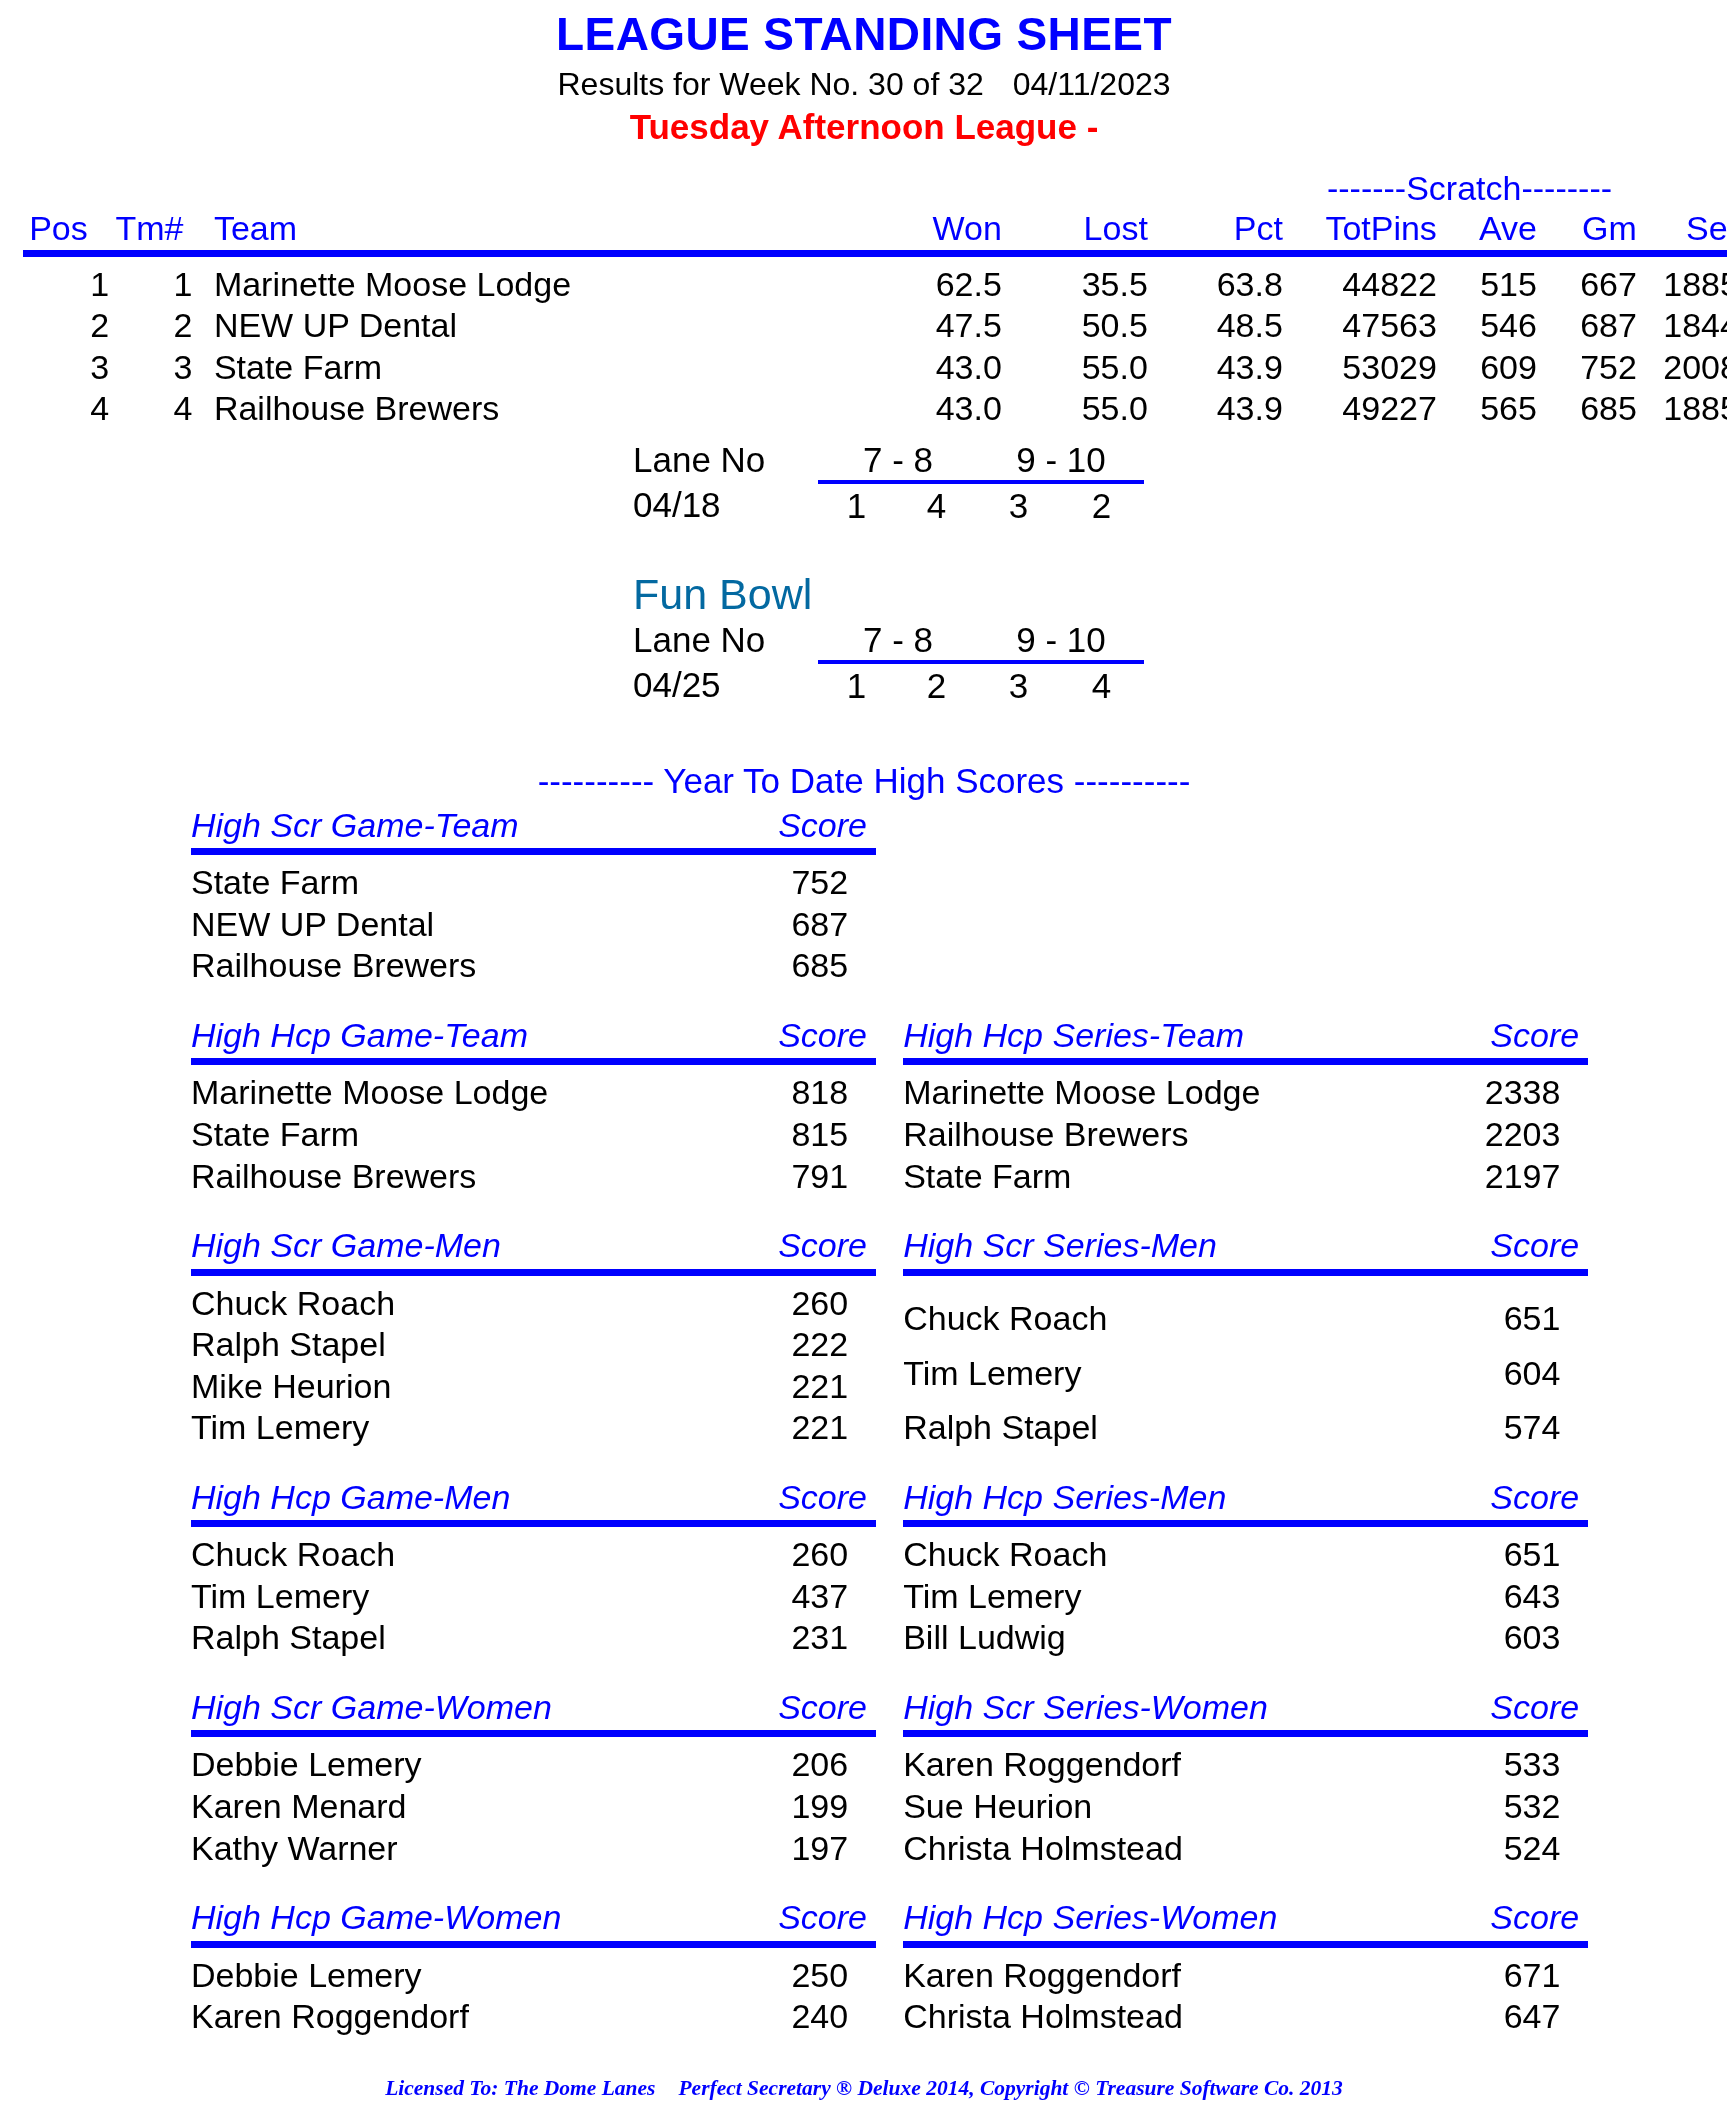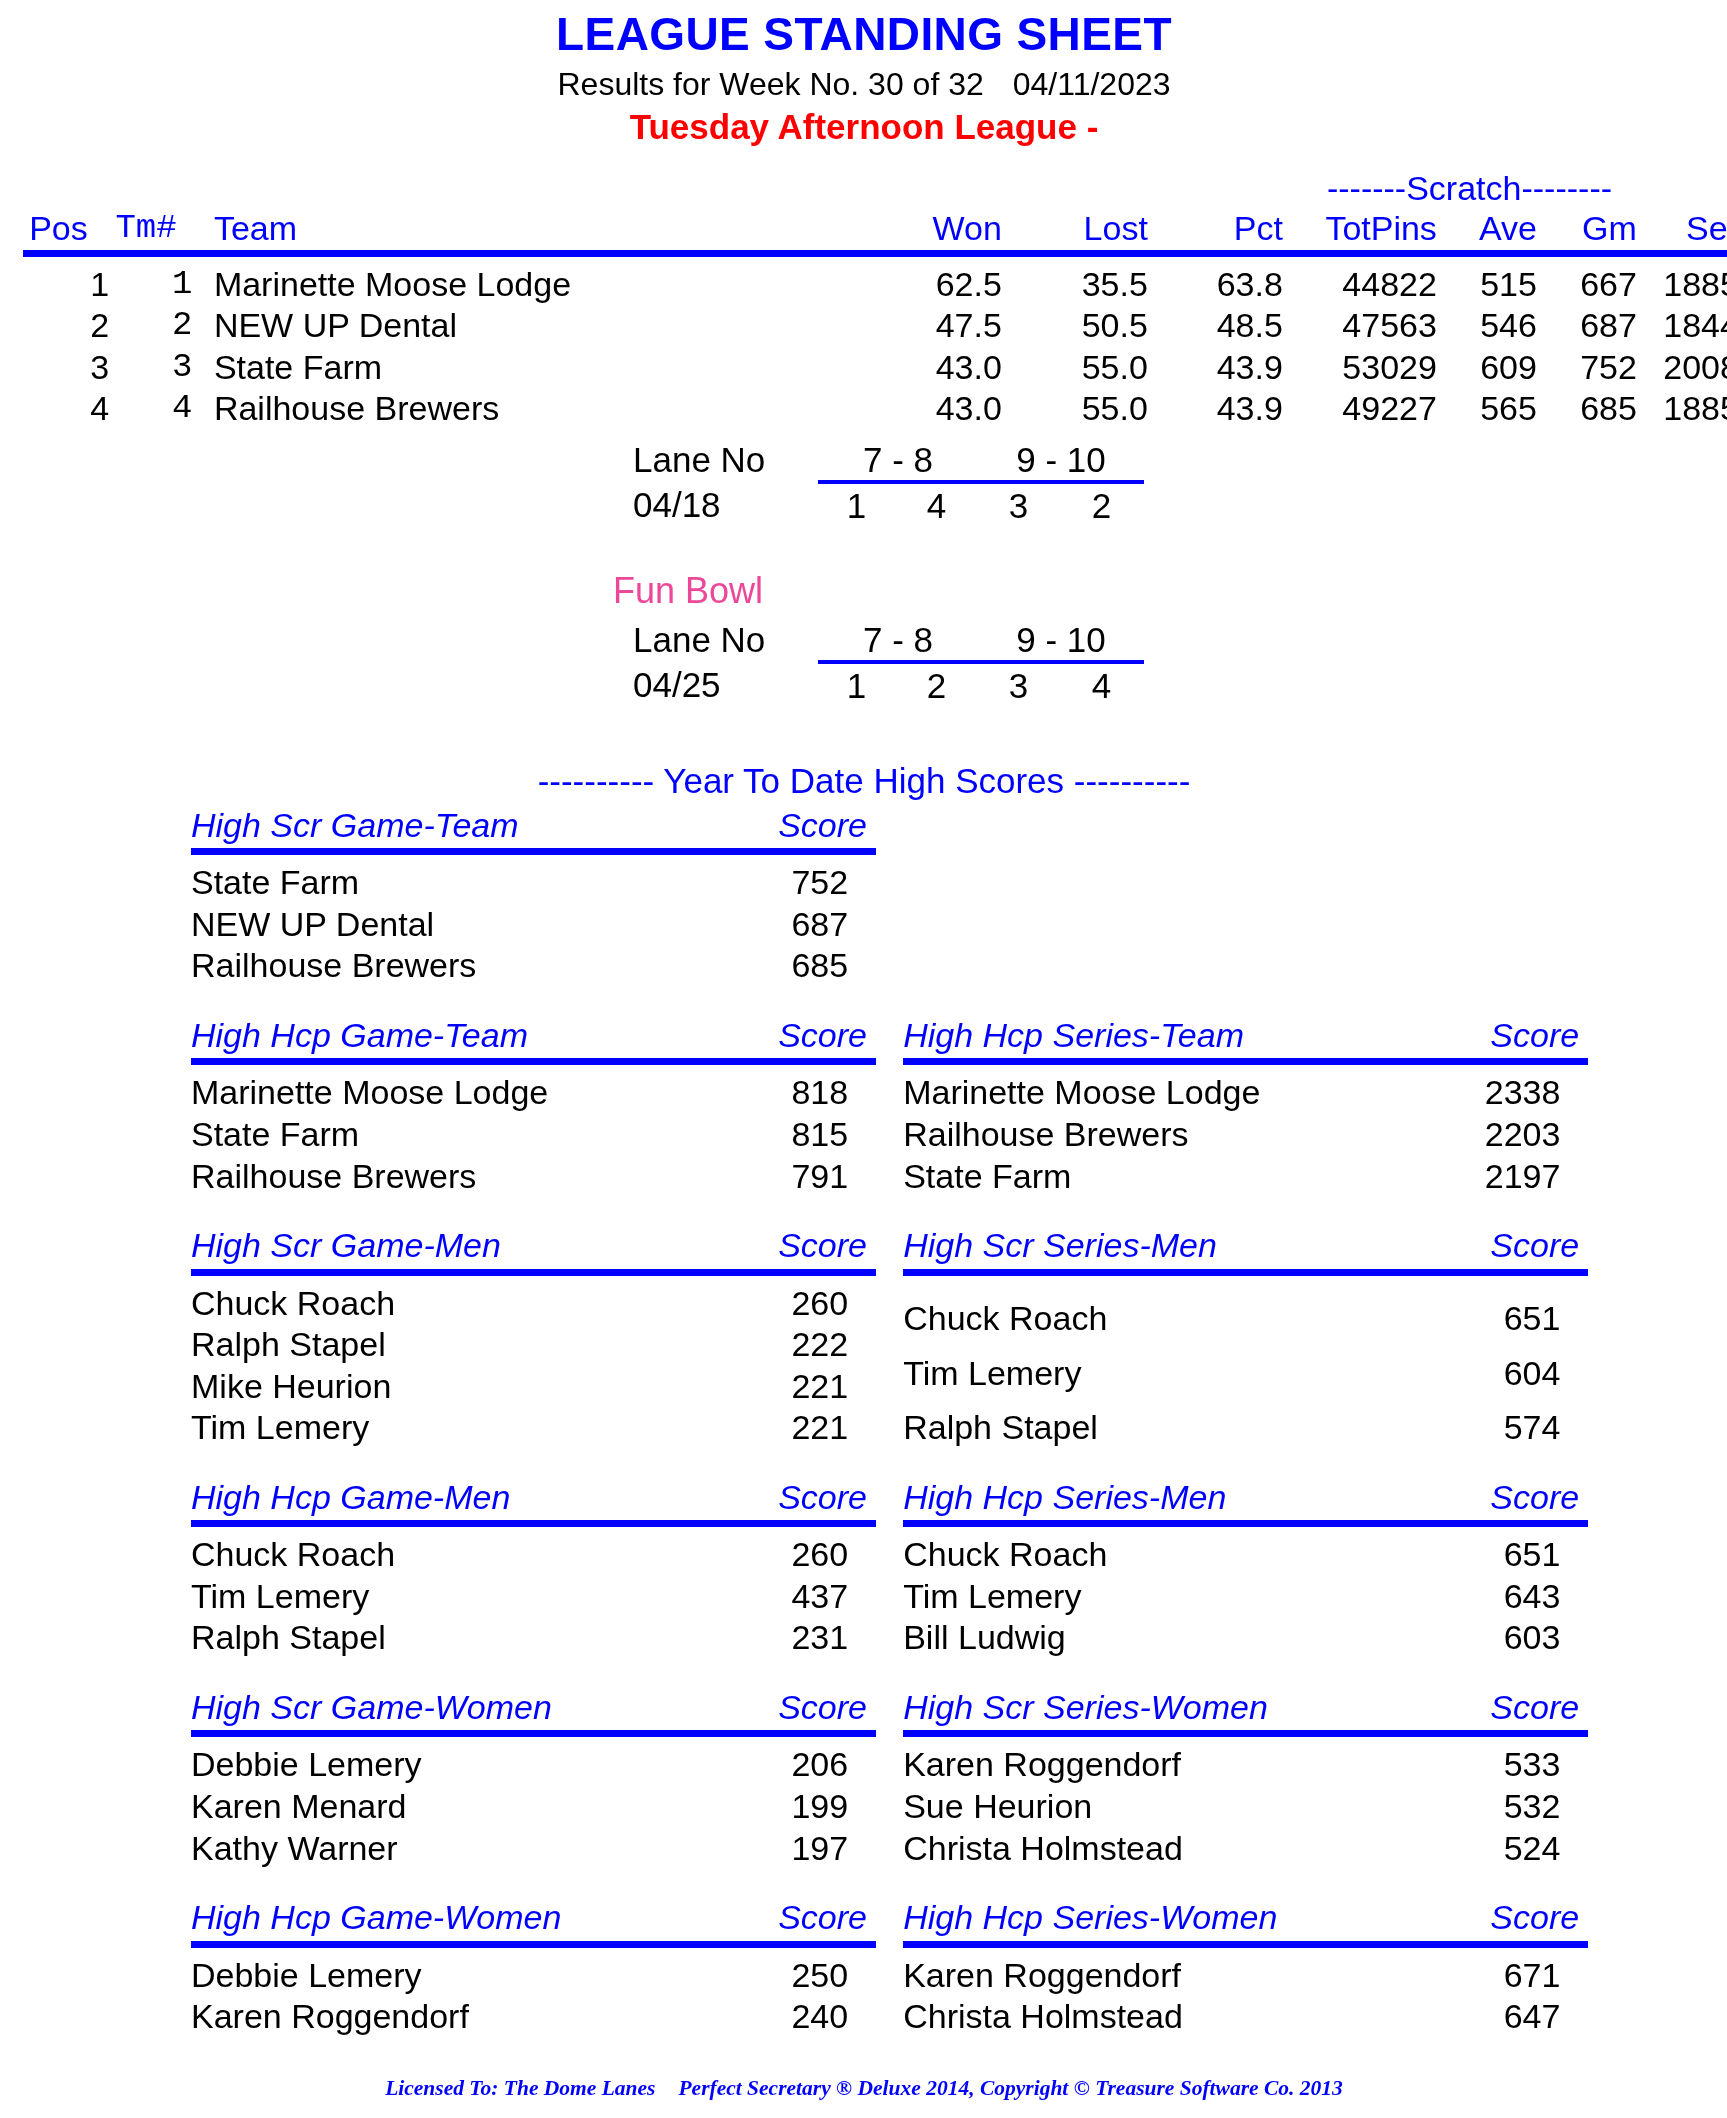--- a/index.html
+++ b/index.html
@@ -88,46 +88,46 @@
   table.stand td {
     color: #000000;
     font-size: 34px;
     padding: 3.8px 0 3.8px 0;
     line-height: 1.0;
     vertical-align: bottom;
   }
   table.stand thead tr.head-row th { border-bottom: 7px solid #0000ff; }
   table.stand tbody tr:first-child td { padding-top: 10px; }
   .c-pos   { width: 80px; text-align: right; }
-  .c-tm    { width: 77px; text-align: right; font-family: Liberation Mono, monospace; }
+  .c-tm    { width: 77px; text-align: right; }
   .c-team  { width: 638px; text-align: left; padding-left: 21.5px !important; }
   .c-won   { width: 150px; text-align: right; }
   .c-lost  { width: 146px; text-align: right; }
   .c-pct   { width: 135px; text-align: right; }
   .c-tot   { width: 154px; text-align: right; }
   .c-ave   { width: 100px; text-align: right; }
   .c-gm    { width: 100px; text-align: right; }
   .c-ser   { width: 102px; text-align: right; }
   th.c-pos, th.c-tm { text-align: left; padding-left: 6.2px !important; }
   th.c-team { text-align: left; }
 
   
   .lanes {
     position: absolute;
     left: 0;
     top: 438px;
     width: 1728px;
   }
   .lane-block { position: relative; padding-left: 21px; }
   .lane-venue {
-    color: #ec4899;
-    font-size: 36px;
+    color: #0369a1;
+    font-size: 43px;
     line-height: 1.0;
     position: absolute;
-    left: 592px;
+    left: 612px;
   }
   table.lane {
     border-collapse: collapse;
     margin-left: 612px;
     table-layout: fixed;
   }
   table.lane td, table.lane th {
     font-size: 35px;
     font-weight: normal;
     line-height: 1.0;

